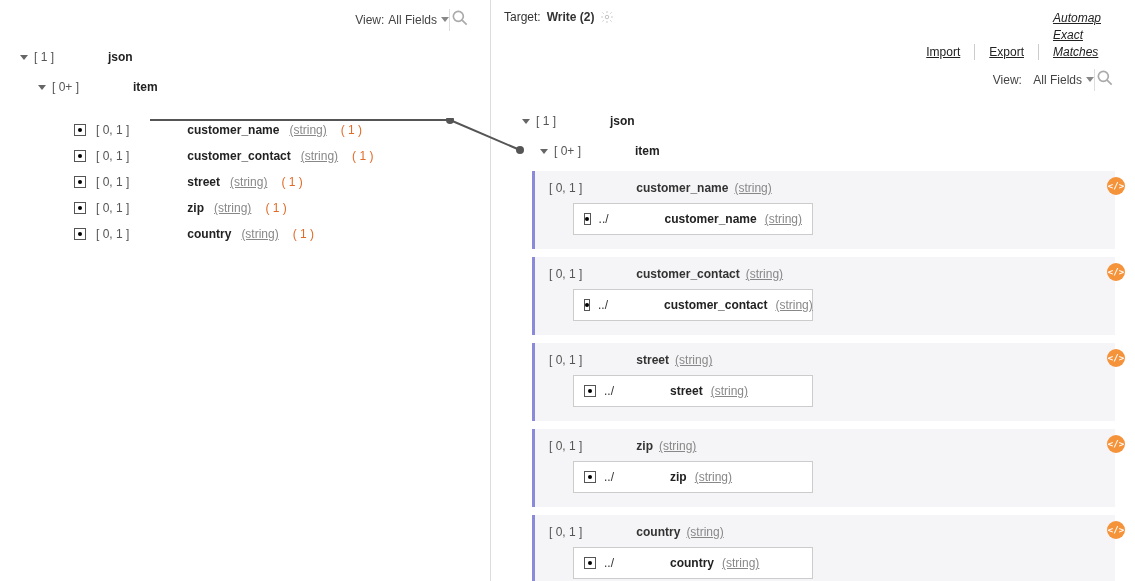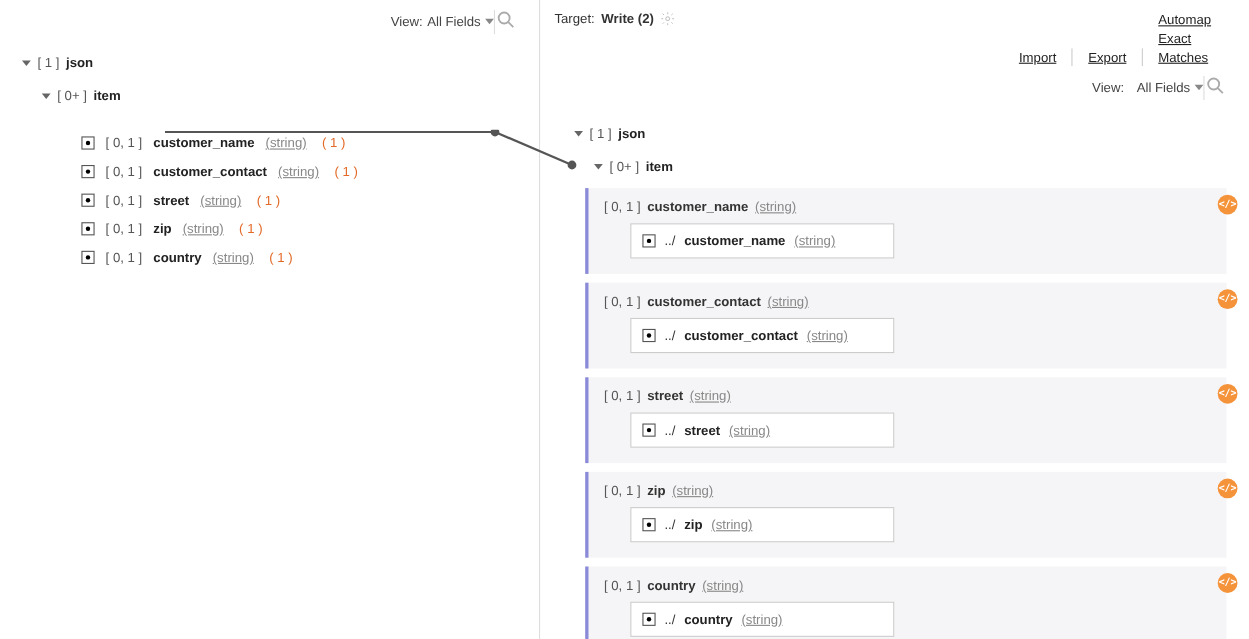--- a/index.html
+++ b/index.html
@@ -79,21 +79,21 @@
     font-size:12px;
   }
   .right-header .link {
     padding: 0 14px;
     text-decoration: underline;
     color: #222;
     cursor: pointer;
     line-height:1.4;
   }
   .right-header .sep { width:1px; background:#ccc; height:16px; }
-  .right-header .link.multi { text-align:left; }
+  .right-header .link.multi { text-align:left;font-style:italic; }
 
   
   .toolbar {
     display:flex;
     align-items:center;
     justify-content:flex-end;
     padding: 8px 20px;
   }
   .view-dd { display:flex; align-items:center; gap:4px; color:#444; cursor:pointer; }
   .chev {
@@ -116,21 +116,21 @@
     white-space:nowrap;
   }
   .caret {
     width:0;height:0;
     border-left:4px solid transparent;
     border-right:4px solid transparent;
     border-top:5px solid #666;
     cursor:pointer;
   }
   .card-occ { color:#555; }
-  .bold { font-weight:bold; color:#222; }
+  .bold { font-weight:bold; color:#222;margin-left:48px; }
   .type { color:#888;text-decoration:underline; }
   .count { color:#e26a28; margin-left:4px; }
   .sq {
     width:12px;height:12px;border:1px solid #555;display:flex;align-items:center;justify-content:center;
   }
   .sq .dot { width:4px;height:4px;background:#000;border-radius:50%; }
 
   .indent1 { margin-left:18px; }
   .left-field { margin-left:54px; padding:6px 0; display:flex; align-items:center; gap:10px;}
 

